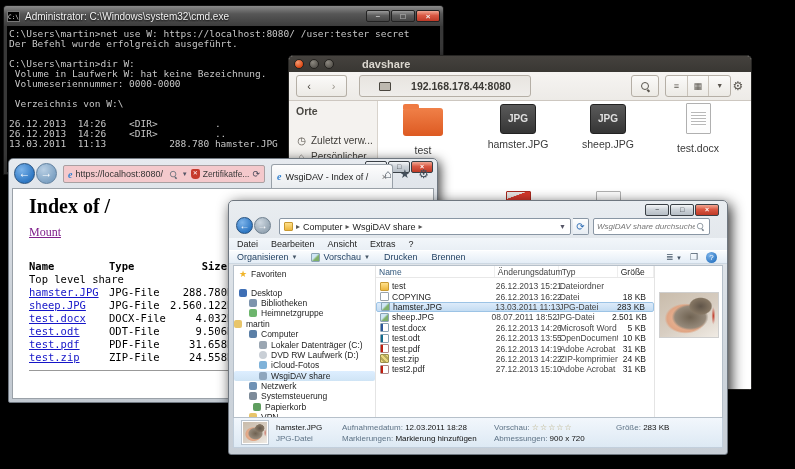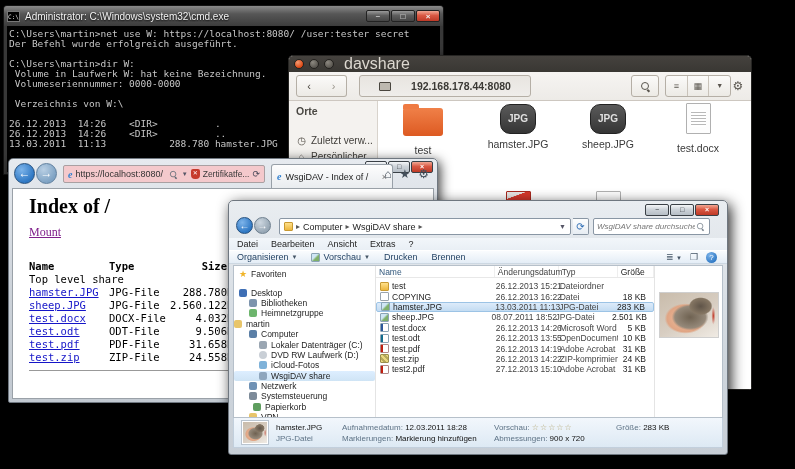--- a/index.html
+++ b/index.html
@@ -21,21 +21,21 @@
 .cmd .capbtn{height:12px;width:24px;background:linear-gradient(#9a9a9a,#5d5d5d 45%,#454545);border-color:#222;color:#eee}
 .cmd .capbtn.close{background:linear-gradient(#f2a793,#d95843 45%,#bf3a27)}
 .cmd-body{background:#000;height:146px;padding:3px 2px;font-family:"DejaVu Sans Mono",monospace;font-size:9.5px;line-height:10px;color:#c6c6c6;white-space:pre;overflow:hidden}
 
 .nau{left:288px;top:55px;width:464px;height:335px;z-index:2;background:#fff;border:1px solid #262523;border-radius:5px 5px 3px 3px;box-shadow:2px 3px 12px rgba(0,0,0,.8)}
 .nau-title{height:16px;background:linear-gradient(#45423e,#393733);border-radius:4px 4px 0 0;display:flex;align-items:center}
 .nau-circ{width:10px;height:10px;border-radius:50%;margin-left:5px;border:1px solid #23211e}
 .nau-circ.c1{background:radial-gradient(circle at 35% 30%,#f29a72,#dd4814 70%)}
 .nau-circ.c2{background:radial-gradient(circle at 35% 30%,#8c8880,#595650 70%)}
 .nau-circ.c3{background:radial-gradient(circle at 35% 30%,#8c8880,#595650 70%)}
-.nau-title-text{color:#dcd8d0;font-size:16px;font-weight:normal;margin-left:10px}
+.nau-title-text{color:#dcd8d0;font-size:11px;font-weight:bold;margin-left:28px}
 .nau-toolbar{height:29px;background:linear-gradient(#f6f4f2,#edebe7);border-bottom:1px solid #cdc7c0;position:relative}
 .nau-btn{position:absolute;top:3px;height:22px;border:1px solid #b5afa6;border-radius:3px;background:linear-gradient(#fbfaf9,#eceae5);color:#4a463f;font-size:11px;display:flex;align-items:center;justify-content:center}
 .nau-nav1{left:7px;width:26px;border-radius:3px 0 0 3px}
 .nau-nav2{left:32px;width:26px;border-left:none;border-radius:0 3px 3px 0;color:#9a958c}
 .nau-addr{left:70px;width:172px;background:linear-gradient(#e8e5e0,#efedea);display:flex;align-items:center;gap:20px;padding:0 7px}
 .scr{width:12px;height:9px;border:1.5px solid #4a463f;border-radius:1px;background:#bdb8af}
 .nau-addr-text{font-size:10.5px;font-weight:bold;color:#3b3935;white-space:nowrap}
 .nau-search{left:342px;width:28px;color:#5a564f}
 .nau-views{left:376px;width:66px;display:flex;padding:0}
 .nau-views span{flex:1;text-align:center;font-size:9px;line-height:20px;color:#5a564f;border-right:1px solid #c9c3ba}
@@ -45,21 +45,21 @@
 .nau-side{width:89px;background:#f4f2ef;border-right:1px solid #d8d3cc;padding:4px 0 0 7px;overflow:hidden}
 .nau-side-title{font-size:10.5px;font-weight:bold;color:#4a4843;margin-bottom:15px}
 .nau-side-item{display:flex;align-items:center;gap:4px;height:16px;font-size:10px;color:#3f3d39;white-space:nowrap;overflow:hidden}
 .nau-sic{font-size:10px;color:#56524b;width:11px;text-align:center;flex:0 0 auto}
 .nau-main{flex:1;background:#fff;position:relative}
 .nau-cell{position:absolute;width:88px;text-align:center}
 .nau-cell .lbl{font-size:10.5px;color:#3a3a3a;margin-top:4px;white-space:nowrap}
 .ic-box{display:inline-block}
 .ic-folder{width:40px;height:28px;background:linear-gradient(#f08048,#dd5a22);border-radius:2px 3px 3px 3px;position:relative;margin-top:4px}
 .ic-folder::before{content:"";position:absolute;left:0;top:-4px;width:16px;height:5px;background:#ef7a42;border-radius:2px 2px 0 0}
-.ic-jpg{width:36px;height:30px;background:linear-gradient(#5a5a5a,#353535);border:1px solid #222;border-radius:10px;color:#e0e0e0;font-size:10px;font-weight:bold;line-height:28px}
+.ic-jpg{width:36px;height:30px;background:linear-gradient(#5a5a5a,#353535);border:1px solid #222;border-radius:3px;color:#e0e0e0;font-size:10px;font-weight:bold;line-height:28px}
 .ic-page{width:25px;height:31px;background:#fdfdfd;border:1px solid #b0b0b0;border-radius:1px;position:relative}
 .ic-page::before{content:"";position:absolute;left:4px;top:6px;right:4px;height:17px;background:repeating-linear-gradient(#fff 0 2px,#b9b9b9 2px 3px)}
 .ic-odt{width:25px;height:31px;background:linear-gradient(135deg,#cfe3f2,#5b9bd0);border:1px solid #4a86b8;border-radius:1px}
 .ic-pdf{width:25px;height:31px;background:linear-gradient(160deg,#e8e6e4 18%,#d6392c 19%);border:1px solid #a8281e;border-radius:1px;position:relative}
 .ic-pdf::before{content:"";position:absolute;left:3px;top:8px;width:16px;height:16px;border:3px solid #fff;border-radius:50% 50% 50% 0;border-left-color:transparent}
 
 .ie{left:8px;top:158px;width:430px;height:245px;z-index:3;border:1px solid #6f7780;border-radius:5px 5px 2px 2px;background:linear-gradient(#e6eaef,#ccd2d9 55%,#c2c9d1);box-shadow:2px 3px 12px rgba(0,0,0,.8)}
 .ie .capbtns{top:2px;right:4px}
 .ie .capbtn{height:12px;width:22px;font-size:7px;line-height:10px}
 .ie-nav{position:absolute;left:0;top:0;width:100%;height:29px}

